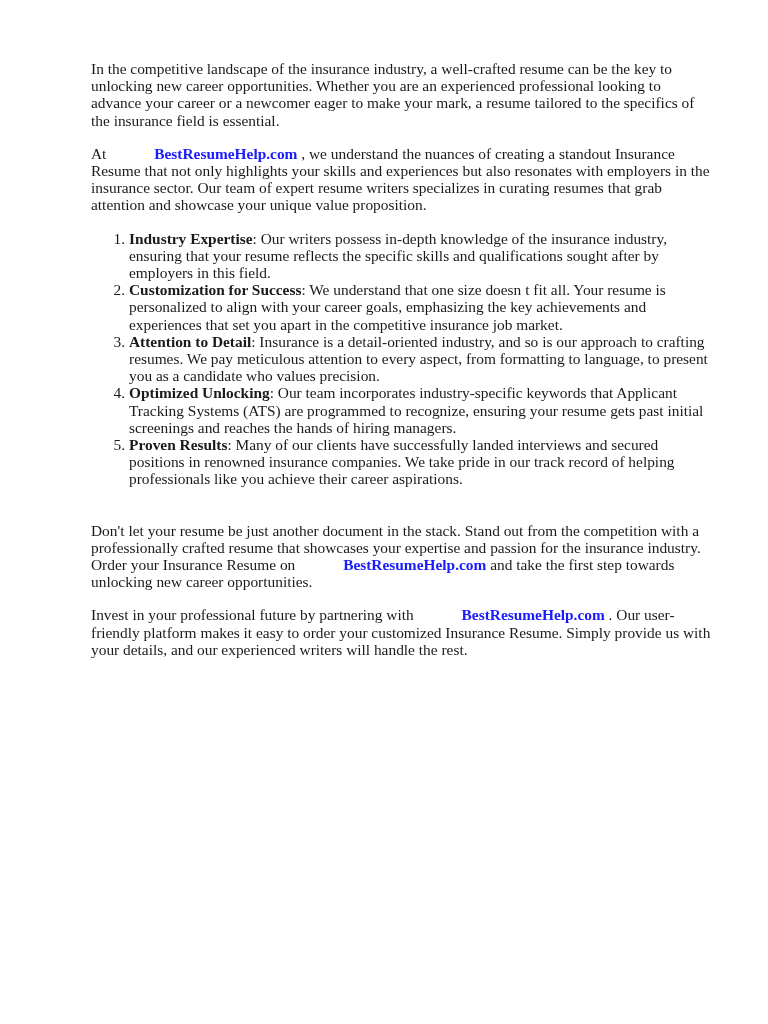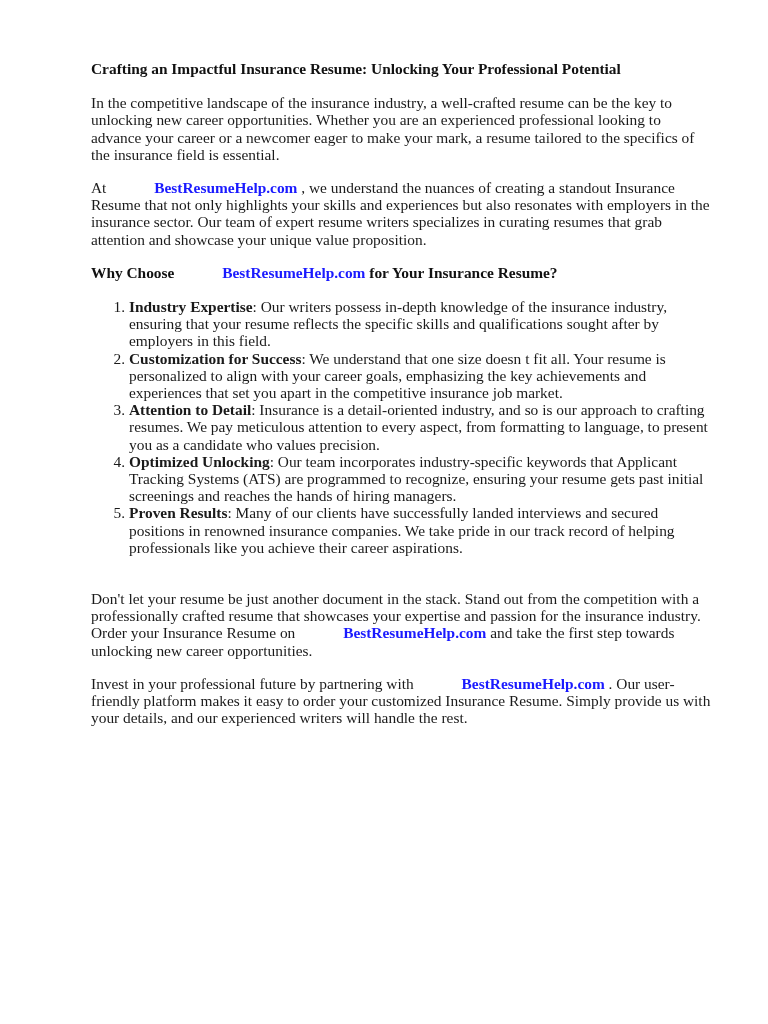--- a/index.html
+++ b/index.html
@@ -48,27 +48,25 @@
     ol li {
       margin: 0;
       padding-left: 0;
     }
     ol li b { font-weight: bold; }
   </style>
 </head>
 <body>
 
 <div class="page">
-  <h1>Crafting an Impactful Insurance Resume: Unlocking Your Professional Potential</h1>
 
   <p>In the competitive landscape of the insurance industry, a well-crafted resume can be the key to unlocking new career opportunities. Whether you are an experienced professional looking to advance your career or a newcomer eager to make your mark, a resume tailored to the specifics of the insurance field is essential.</p>
 
   <p><span>At </span><a class="link">BestResumeHelp.com</a><span> , we understand the nuances of creating a standout Insurance Resume that not only highlights your skills and experiences but also resonates with employers in the insurance sector. Our team of expert resume writers specializes in curating resumes that grab attention and showcase your unique value proposition.</span></p>
 
-  <h2><span>Why Choose </span><a class="link">BestResumeHelp.com</a><span> for Your Insurance Resume?</span></h2>
 
   <ol>
     <li><b>Industry Expertise</b><span>: Our writers possess in-depth knowledge of the insurance industry, ensuring that your resume reflects the specific skills and qualifications sought after by employers in this field.</span></li>
     <li><b>Customization for Success</b><span>: We understand that one size doesn t fit all. Your resume is personalized to align with your career goals, emphasizing the key achievements and experiences that set you apart in the competitive insurance job market.</span></li>
     <li><b>Attention to Detail</b><span>: Insurance is a detail-oriented industry, and so is our approach to crafting resumes. We pay meticulous attention to every aspect, from formatting to language, to present you as a candidate who values precision.</span></li>
     <li><b>Optimized Unlocking</b><span>: Our team incorporates industry-specific keywords that Applicant Tracking Systems (ATS) are programmed to recognize, ensuring your resume gets past initial screenings and reaches the hands of hiring managers.</span></li>
     <li><b>Proven Results</b><span>: Many of our clients have successfully landed interviews and secured positions in renowned insurance companies. We take pride in our track record of helping professionals like you achieve their career aspirations.</span></li>
   </ol>
 
 

